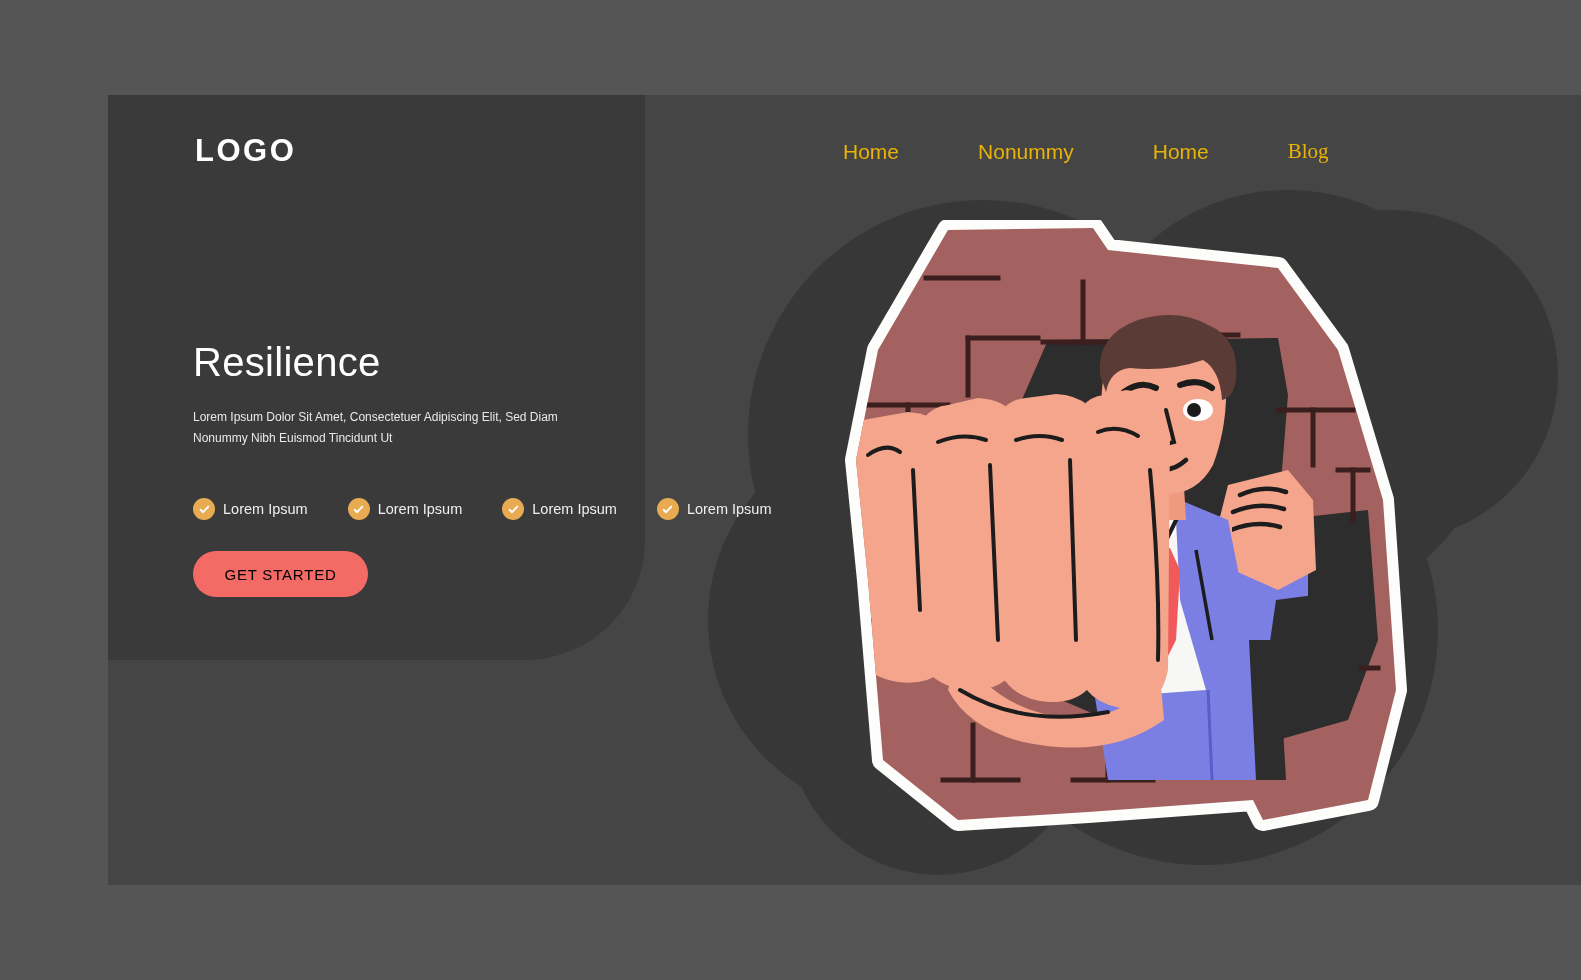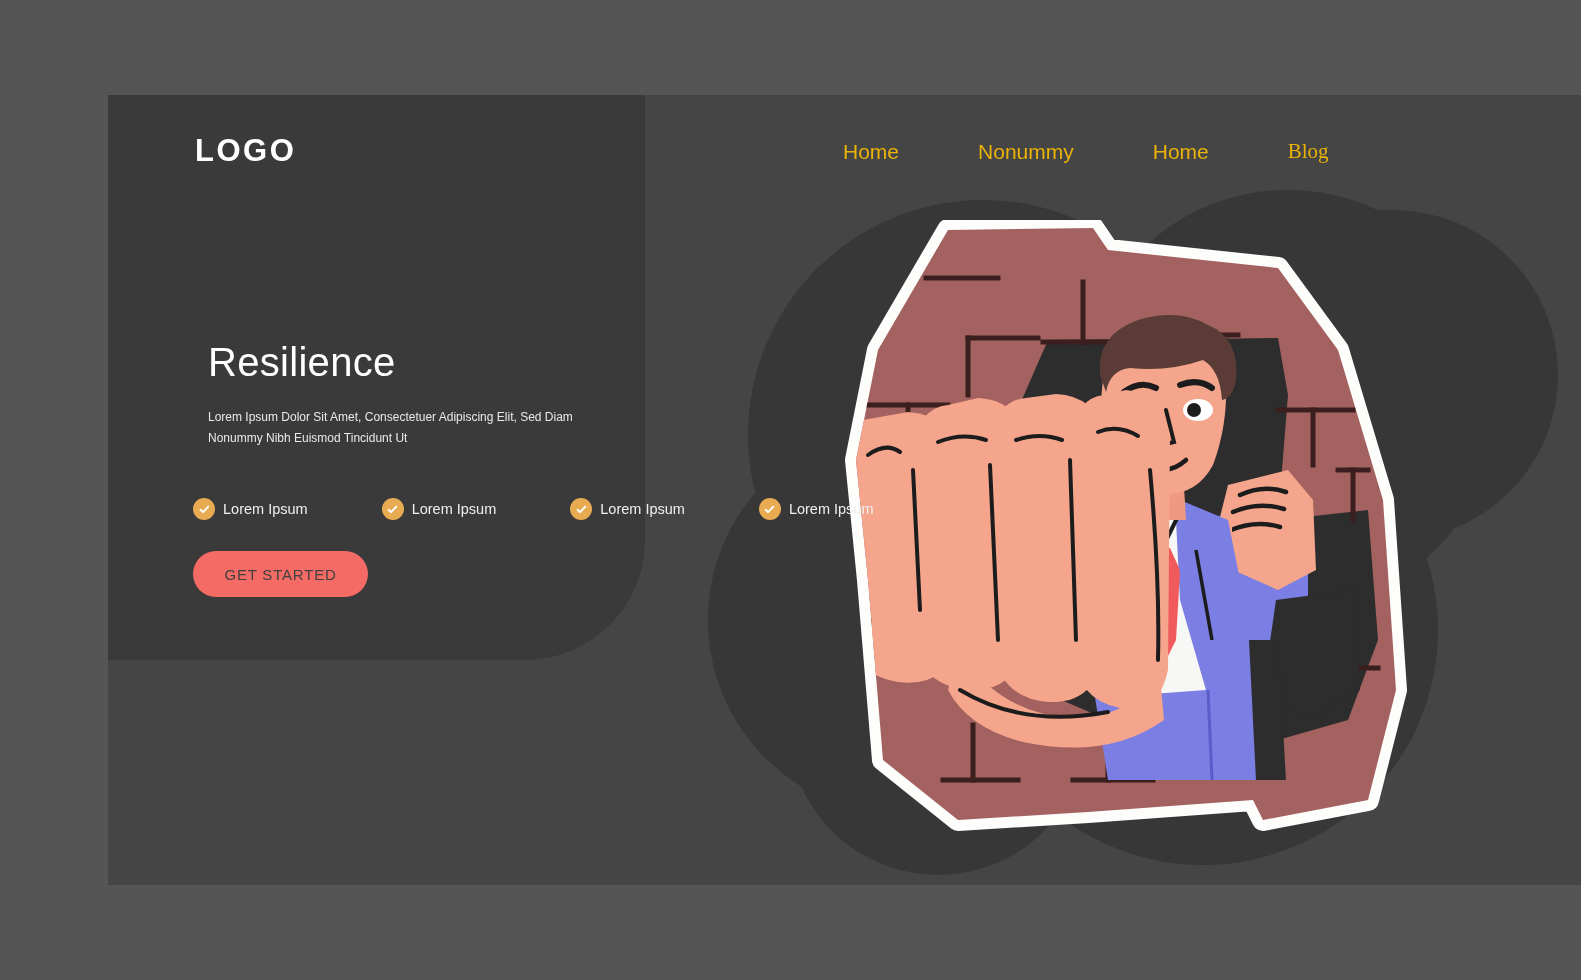--- a/index.html
+++ b/index.html
@@ -85,21 +85,21 @@
     font-size: 21px;
     margin-right: 79px;
     cursor: pointer;
     white-space: nowrap;
   }
   .nav-item:last-child { margin-right: 0; font-family: Liberation Serif, serif; }
 
   
   #hero {
     position: absolute;
-    left: 100px;
+    left: 85px;
     top: 245px;
     z-index: 20;
     width: 440px;
   }
   #hero-title {
     color: #ffffff;
     font-size: 40px;
     font-weight: normal;
     margin: 0 0 22px 0;
     letter-spacing: 0.3px;
@@ -113,21 +113,20 @@
   }
 
   
   #features {
     position: absolute;
     left: 85px;
     top: 403px;
     display: flex;
     align-items: center;
     z-index: 20;
-    gap: 34px;
   }
   .feature {
     display: flex;
     align-items: center;
     margin-right: 40px;
     cursor: pointer;
   }
   .feature:last-child { margin-right: 0; }
   .check-icon {
     width: 22px;
@@ -150,21 +149,21 @@
   
   #cta {
     position: absolute;
     left: 85px;
     top: 456px;
     width: 175px;
     height: 46px;
     background: #f46a65;
     border: none;
     border-radius: 23px;
-    color: #404040;
+    color: #000000;
     font-size: 15px;
     letter-spacing: 0.8px;
     cursor: pointer;
     font-family: "Liberation Sans", sans-serif;
     z-index: 20;
   }
 
   
   #illustration {
     position: absolute;

